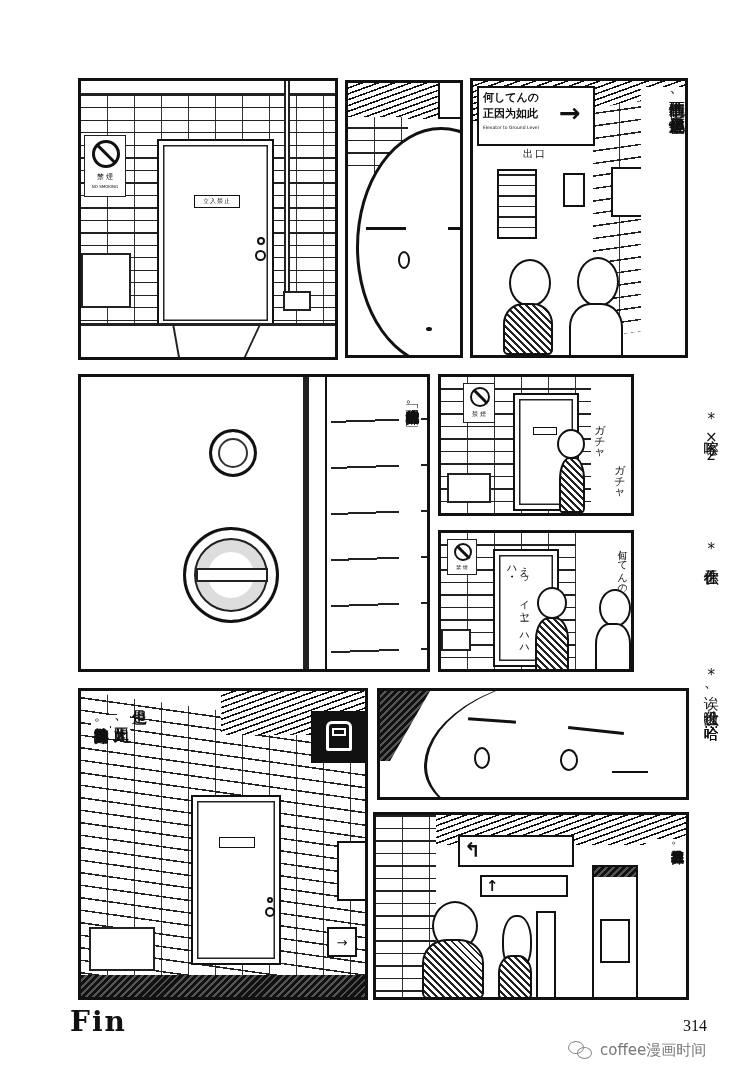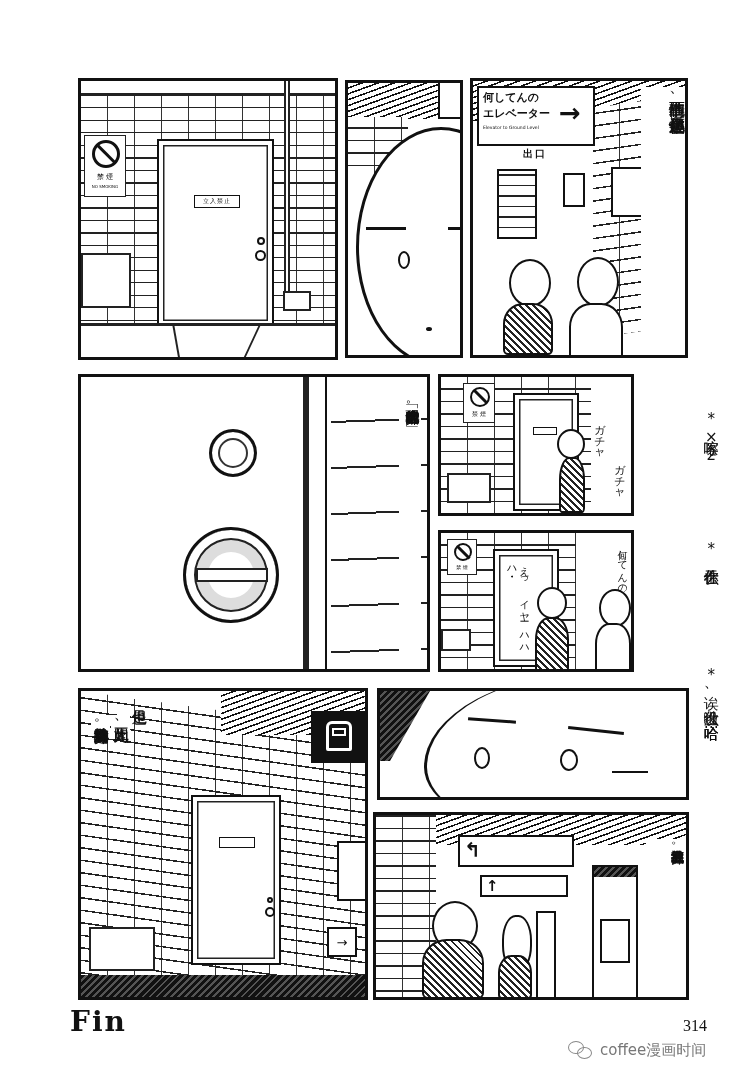--- a/index.html
+++ b/index.html
@@ -74,25 +74,25 @@
   <div style="position:absolute; left:18px; top:144px; width:40px; height:3px; background:#111;"></div>
   <div style="position:absolute; left:100px; top:144px; width:30px; height:3px; background:#111;"></div>
   <div style="position:absolute; left:78px; top:244px; width:6px; height:4px; background:#111; border-radius:50%;"></div>
 </div>
 
 <div class="panel" style="left:470px; top:78px; width:218px; height:280px;">
   <div class="diag" style="position:absolute; left:0; top:0; width:218px; height:40px;"></div>
   <div class="tile" style="position:absolute; left:120px; top:20px; width:98px; height:230px; transform:skewY(-8deg);"></div>
   <div style="position:absolute; left:4px; top:5px; width:118px; height:60px; background:#fff; border:2px solid #111;">
     <div style="position:absolute; left:4px; top:2px; font-size:11px; font-weight:bold;">何してんの</div>
-    <div style="position:absolute; left:4px; top:18px; font-size:11px; font-weight:bold;">エレベーター</div>
+    <div style="position:absolute; left:4px; top:18px; font-size:11px; font-weight:bold;">正因为如此</div>
     <div style="position:absolute; left:4px; top:37px; font-size:4.5px; white-space:nowrap;">Elevator to Ground Level</div>
     <div style="position:absolute; left:80px; top:10px; font-size:26px; font-weight:bold;">→</div>
   </div>
-  <div style="position:absolute; left:50px; top:66px; font-size:10px; font-weight:bold; letter-spacing:2px;">出口</div>
+  <div style="position:absolute; left:50px; top:66px; font-size:10px; font-weight:normal; letter-spacing:2px;">出口</div>
   <div class="hatch" style="position:absolute; left:24px; top:88px; width:40px; height:70px; border:2px solid #111;"></div>
   <div style="position:absolute; left:138px; top:86px; width:32px; height:50px; background:#fff; border:2px solid #111;"></div>
   <div style="position:absolute; left:90px; top:92px; width:22px; height:34px; background:#fff; border:2px solid #111;"></div>
   <div class="head" style="left:36px; top:178px; width:42px; height:48px;"></div>
   <div class="body-d" style="left:30px; top:222px; width:50px; height:52px;"></div>
   <div class="head" style="left:104px; top:176px; width:42px; height:50px;"></div>
   <div style="position:absolute; left:96px; top:222px; width:54px; height:60px; border:2px solid #111; border-radius:40% 40% 10% 10%; background:#fff;"></div>
   <div class="vtext" style="left:168px; top:6px; height:250px; font-size:16px; padding:2px 1px; width:46px;">
     <span>在地下的事情、偶尔也还是会被忆起。</span>
   </div>

